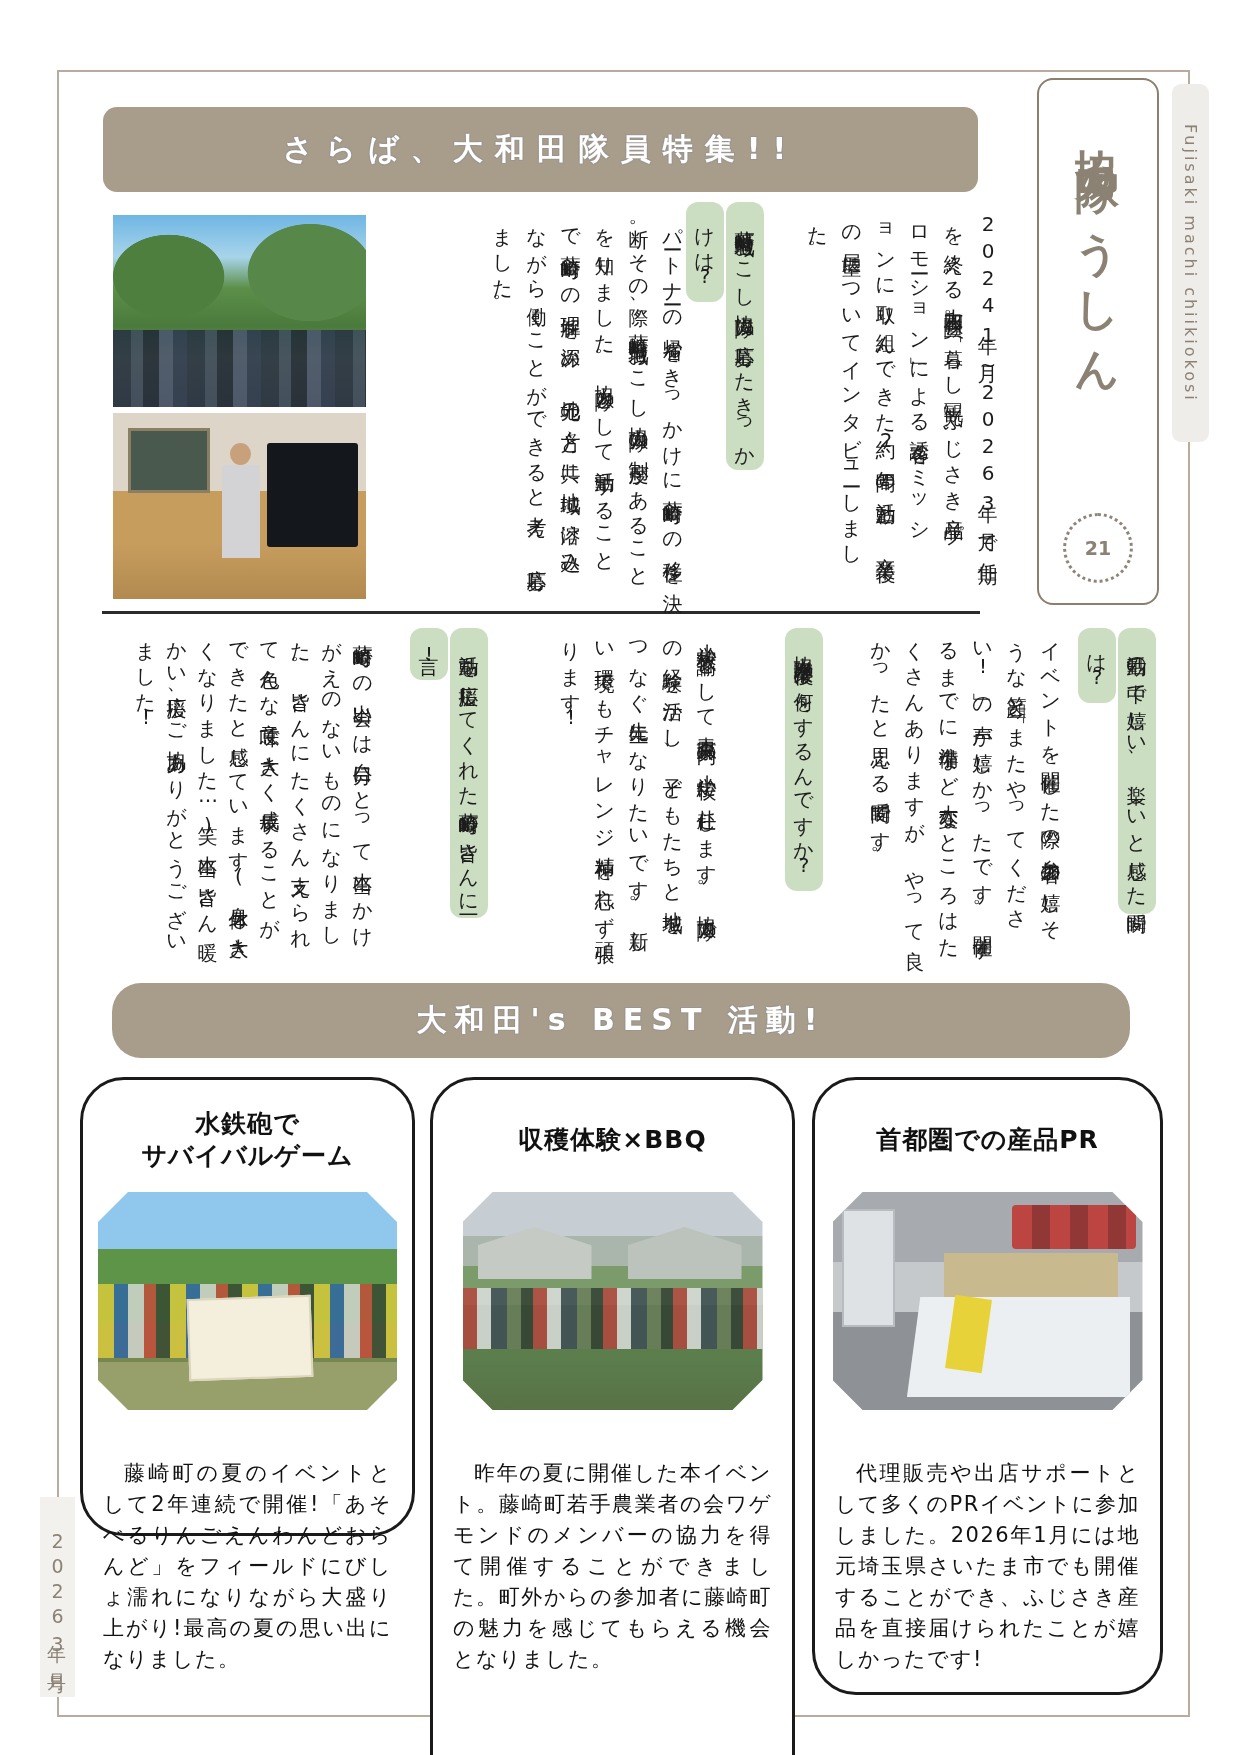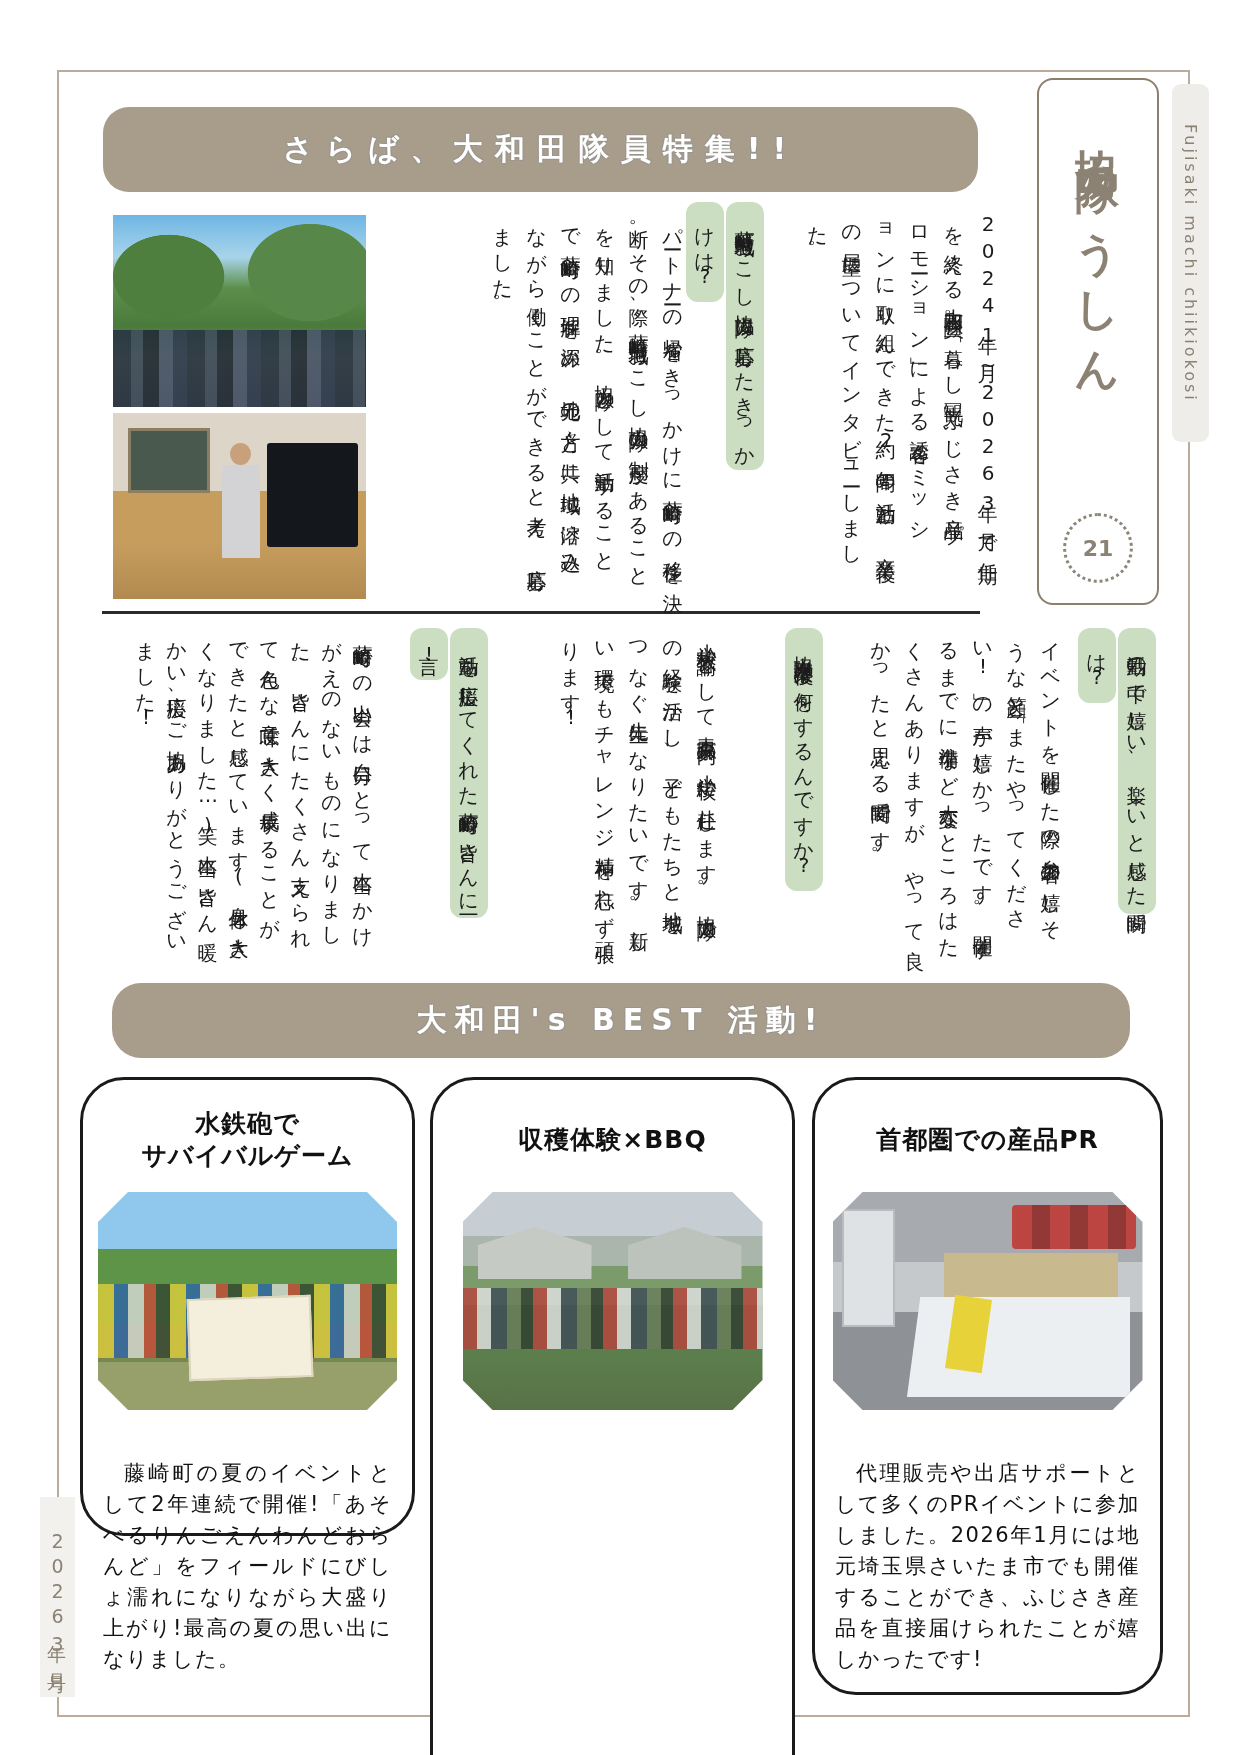--- a/index.html
+++ b/index.html
@@ -9,35 +9,35 @@
   .frame{position:absolute;left:57px;top:70px;width:1129px;height:1643px;
          border:2px solid #b9ac9c;z-index:0;}
   
   .masthead{position:absolute;left:1037px;top:78px;width:122px;height:527px;background:#fff;
             border:2px solid #8d7f6d;border-radius:16px;z-index:3;display:flex;flex-direction:column;
             align-items:center;padding-top:34px;box-sizing:border-box;}
   .masthead-title{writing-mode:vertical-rl;text-orientation:upright;font-size:44px;font-weight:600;
                   letter-spacing:9px;color:#8b8274;}
   .page-circle{margin-top:auto;margin-bottom:20px;width:64px;height:64px;border:3px dotted #8d8578;
                border-radius:50%;display:flex;align-items:center;justify-content:center;
-               font-size:22px;font-weight:bold;color:#8b8274;}
+               font-size:19px;font-weight:bold;color:#8b8274;}
   
   .side-strip{position:absolute;left:1172px;top:84px;width:37px;height:358px;background:#efedea;
               border-radius:9px;display:flex;align-items:center;justify-content:center;z-index:3;}
   .side-strip span{writing-mode:vertical-rl;font-size:16px;letter-spacing:3px;color:#8b8274;}
   
   .issue-strip{position:absolute;left:40px;top:1497px;width:35px;height:200px;background:#f3f1ee;
                display:flex;align-items:center;justify-content:center;z-index:3;}
   .issue-strip span{writing-mode:vertical-rl;text-orientation:upright;font-size:19px;
                     letter-spacing:3px;color:#8b8274;}
   
   .banner{position:absolute;background:#a89c8b;display:flex;align-items:center;justify-content:center;
           color:#ffffff;font-weight:bold;z-index:2;
           text-shadow:1px 1px 0 #9a968f,-1px -1px 0 #9a968f,1px -1px 0 #9a968f,-1px 1px 0 #9a968f;}
-  .banner-top{left:103px;top:107px;width:875px;height:85px;border-radius:26px;font-size:30px;letter-spacing:12px;}
+  .banner-top{left:103px;top:107px;width:875px;height:85px;border-radius:14px;font-size:30px;letter-spacing:12px;}
   .banner-best{left:112px;top:983px;width:1018px;height:75px;border-radius:29px;font-size:30px;letter-spacing:8px;}
   
   .vtext{position:absolute;writing-mode:vertical-rl;text-orientation:upright;z-index:2;}
   .vbody{font-size:20px;line-height:34px;letter-spacing:3px;color:#1c1c1c;}
   .vhead{font-size:20px;line-height:40px;letter-spacing:2px;color:#1c1c1c;}
   .vhead .hl{background:#cbdec2;border-radius:12px;padding:12px 7px;
              -webkit-box-decoration-break:clone;box-decoration-break:clone;}
   .pos-intro{right:236px;top:212px;height:345px;}
   .pos-q1{right:476px;top:202px;height:280px;}
   .pos-a1{right:551px;top:214px;height:372px;}
@@ -163,20 +163,21 @@
     <div class="card-body">藤崎町の夏のイベントとして2年連続で開催!「あそべるりんごえんわんどおらんど」をフィールドにびしょ濡れになりながら大盛り上がり!最高の夏の思い出になりました。</div>
   </div>
 
   <div class="card card2">
     <div class="card-title">収穫体験×BBQ</div>
     <div class="card-photo photo-d">
       <div class="gh1"></div>
       <div class="gh2"></div>
       <div class="crowd3"></div>
     </div>
+    <div class="card-body">昨年の夏に開催した本イベント。藤崎町若手農業者の会ワゲモンドのメンバーの協力を得て開催することができました。町外からの参加者に藤崎町の魅力を感じてもらえる機会となりました。</div>
   </div>
 
   <div class="card card3">
     <div class="card-title">首都圏での産品PR</div>
     <div class="card-photo photo-e">
       <div class="vend"></div>
       <div class="reds"></div>
       <div class="crate"></div>
       <div class="cloth"></div>
       <div class="yellow"></div>

